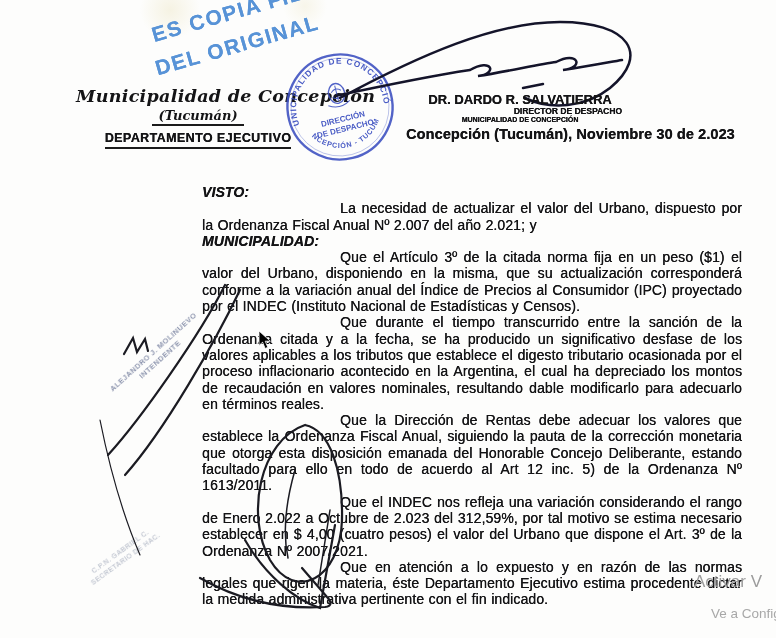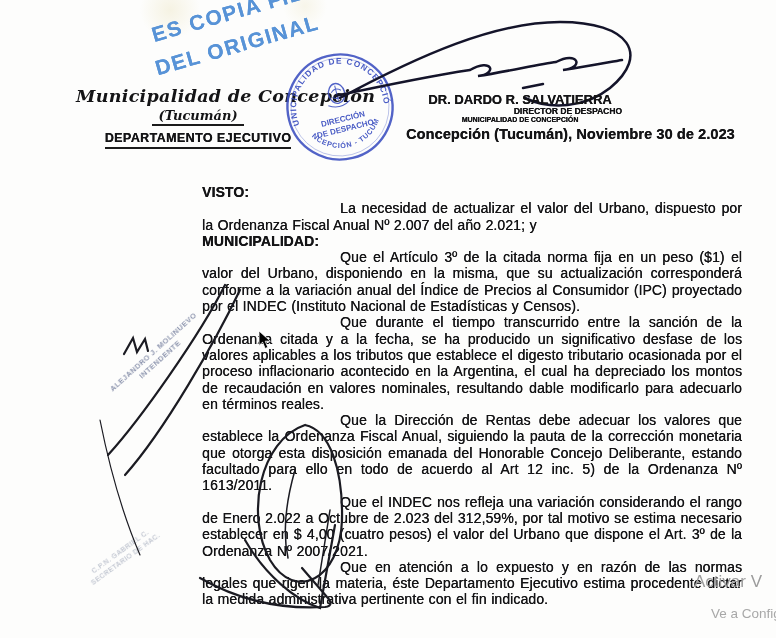--- a/index.html
+++ b/index.html
@@ -44,21 +44,21 @@
   .dateline{position:absolute;left:406px;top:126px;font-size:14.5px;font-weight:bold;
     letter-spacing:.1px;text-shadow:.25px 0 0 currentColor;}
   .decree{position:absolute;left:403px;top:154px;font-size:15.5px;font-weight:bold;
     text-decoration:underline;text-decoration-thickness:2px;text-underline-offset:3px;
     letter-spacing:.3px;text-shadow:.3px 0 0 currentColor;}
   
   .body-col{position:absolute;left:202px;top:184px;width:540px;
     font-size:14px;line-height:16.3px;text-align:justify;
     letter-spacing:.1px;word-spacing:.5px;text-shadow:.25px 0 0 currentColor;z-index:1;}
   .body-col p{margin:0;}
-  .label{font-weight:bold;}
+  .label{font-weight:bold;font-style:italic;}
   .para{text-indent:138px;}
   .g10{margin-top:10px;}.g7{margin-top:7px;}.g5{margin-top:5px;}.g4{margin-top:4px;}
   
   .sig-left{position:absolute;left:80px;top:280px;z-index:2;}
   .stamp-int{position:absolute;left:90px;top:346px;width:134px;text-align:center;
     transform:rotate(-42deg);color:#7d86a3;font-size:7.5px;font-weight:bold;
     letter-spacing:.5px;line-height:1.35;opacity:.85;filter:blur(.3px);z-index:1;}
   .stamp-sec{position:absolute;left:58px;top:546px;width:130px;text-align:center;
     transform:rotate(-36deg);color:#99a1b4;font-size:7px;font-weight:bold;
     letter-spacing:.4px;line-height:1.35;opacity:.55;filter:blur(.4px);z-index:1;}

